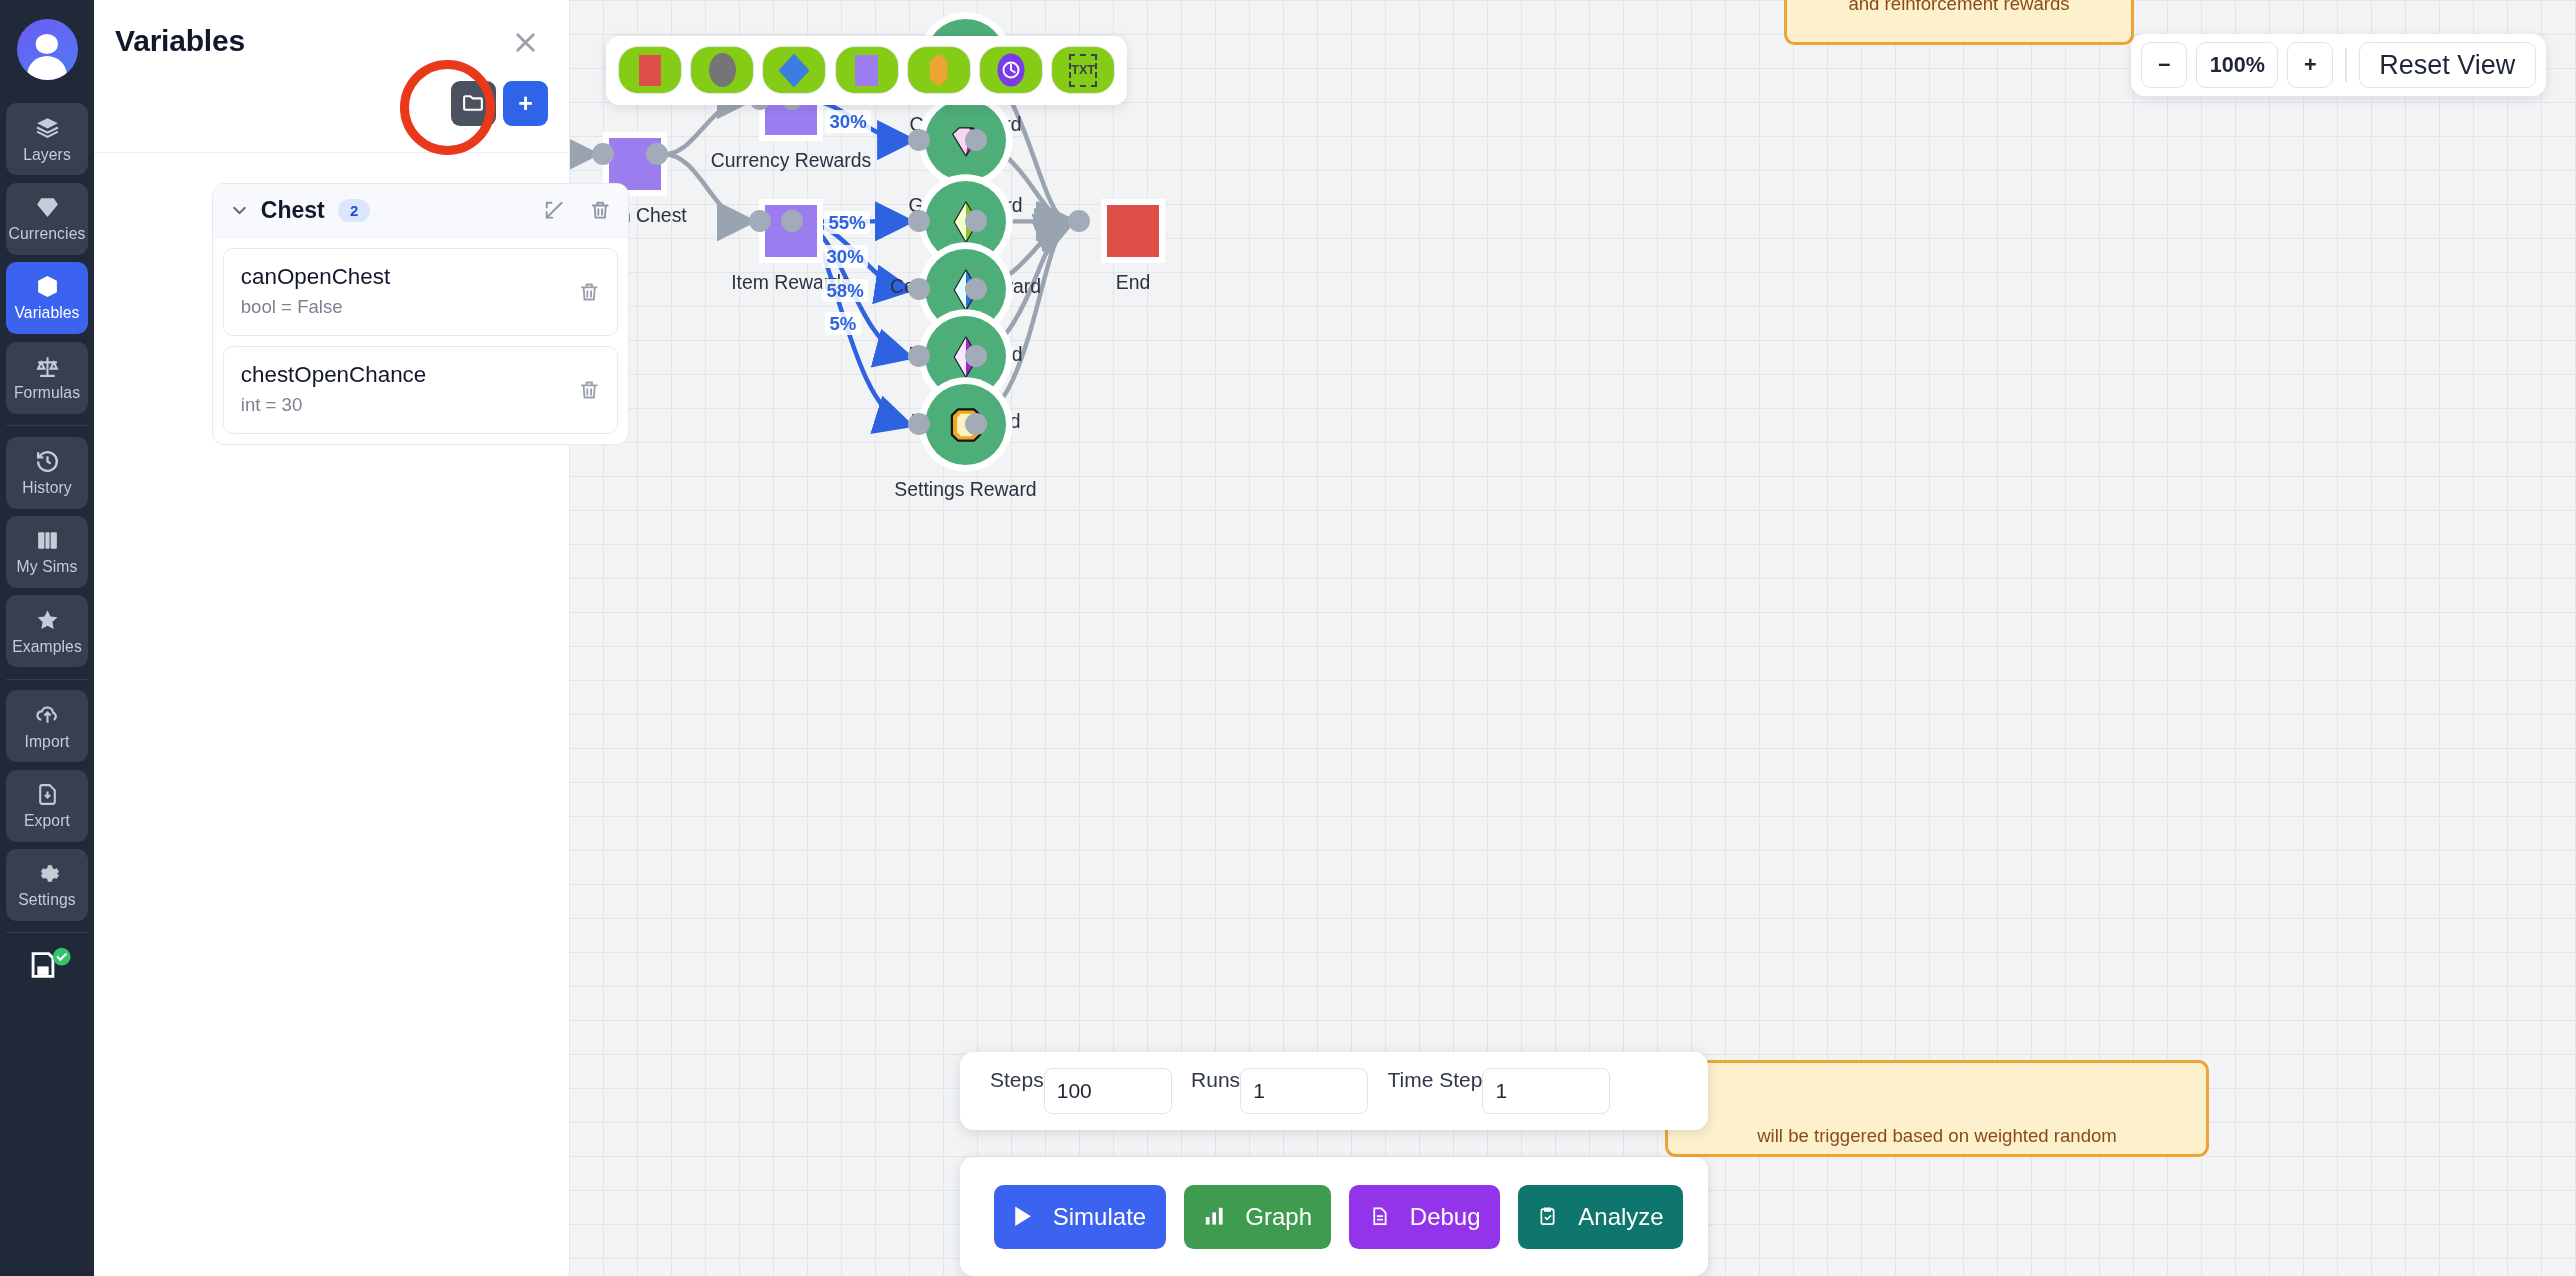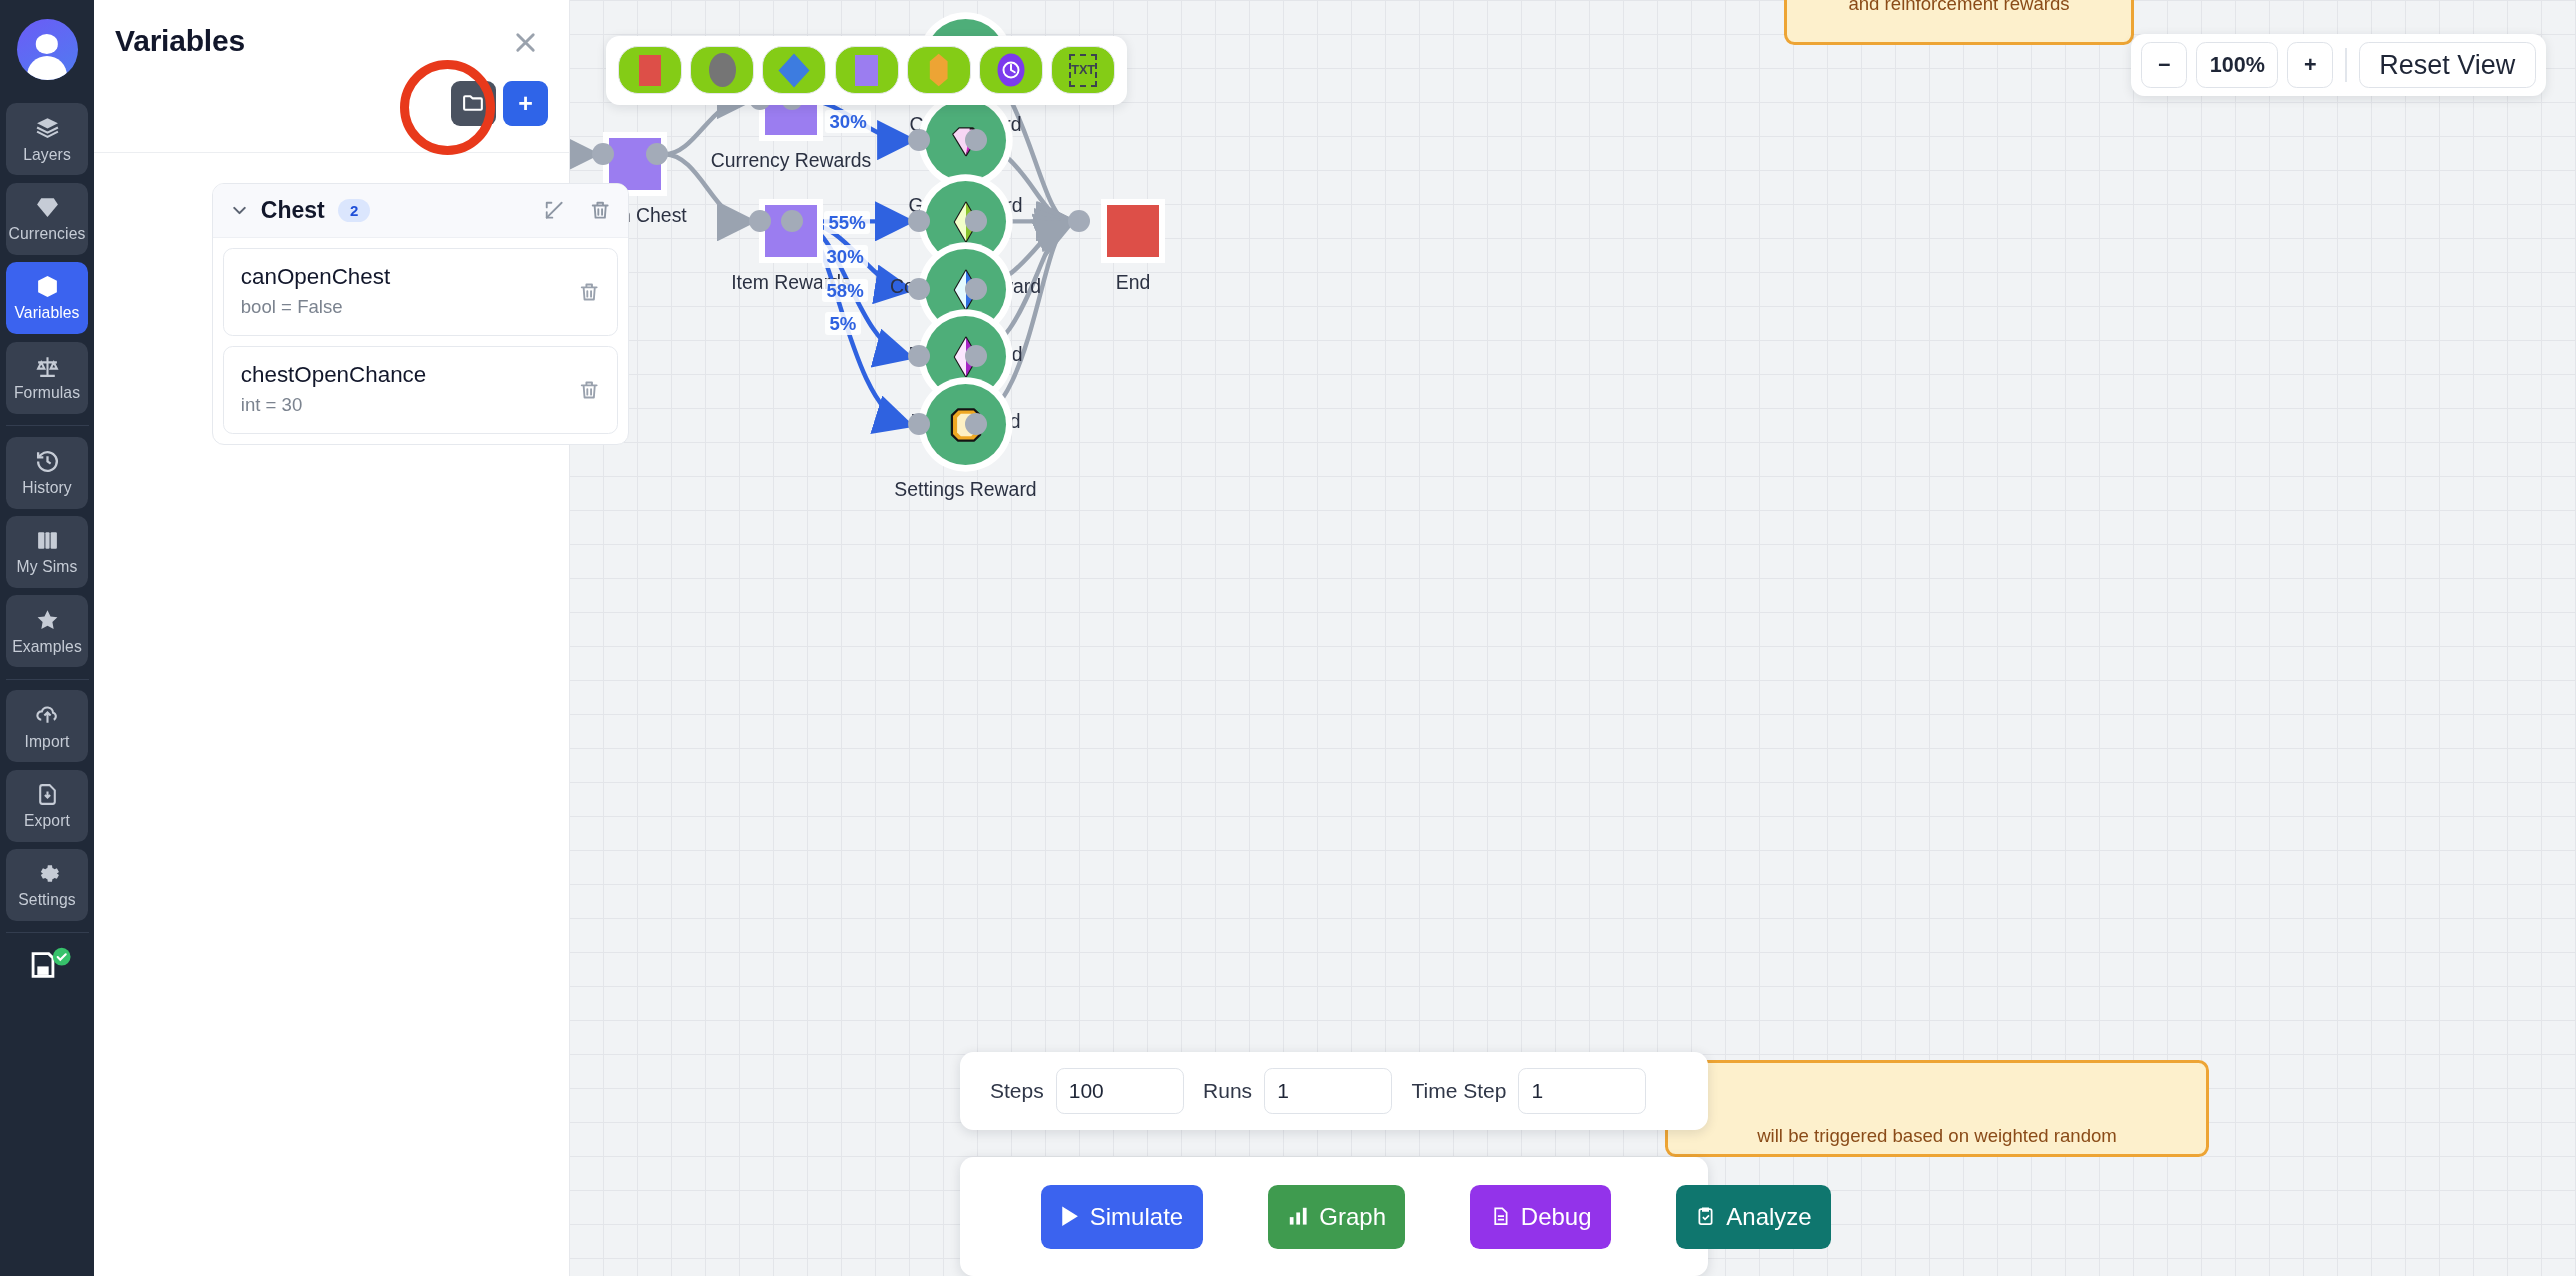--- a/index.html
+++ b/index.html
@@ -174,39 +174,38 @@
     color: #2f62e0; font-size: 18.6px; font-weight: 700; padding: 0.7px 4.5px; border-radius: 3px;
   }
 
   
   #sim-bar {
     position: absolute; left: 960px; top: 1052px;
     width: 748px; height: 78px; background: #fff; border-radius: 13.4px;
     box-shadow: 0 2.2px 12px rgba(20,25,40,.12);
     display: flex; align-items: center; gap: 19.4px; padding: 0 30px; z-index: 20;
   }
-  .field { display: flex; align-items: center; gap: 12px; }
+  .field { display: flex; align-items: flex-start; }
   .field label { font-size: 21px; color: #303748; }
   .field input {
     width: 128px; height: 46px; border: 0.7px solid #dfe3e9; border-radius: 8.2px;
     padding: 0 12px; font-size: 21px; color: #1f2637; outline: none;
     font-family: "Liberation Sans", sans-serif; background: #fff;
   }
   #action-bar {
     position: absolute; left: 960px; top: 1157px;
     width: 748px; height: 119px; background: #fff; border-radius: 13.4px;
     box-shadow: 0 2.2px 12px rgba(20,25,40,.12);
     display: flex; align-items: center; gap: 18px; padding: 0 34px; z-index: 20;
   }
   .act {
     height: 64px; border: none; border-radius: 9.7px; color: #fff;
     font-size: 24px; cursor: pointer; padding: 0 19.4px;
-    display: flex; align-items: center; gap: 10px;
+    display: flex; align-items: center; gap: 20px;
     font-family: "Liberation Sans", sans-serif;
-    margin-left: 47px;
   }
   #act-sim { background: #3b63ef; }
   #act-graph { background: #3f9b4f; }
   #act-debug { background: #9333ea; }
   #act-analyze { background: #0f766e; }
 </style>
 </head>
 <body>
 
 <div id="app">

